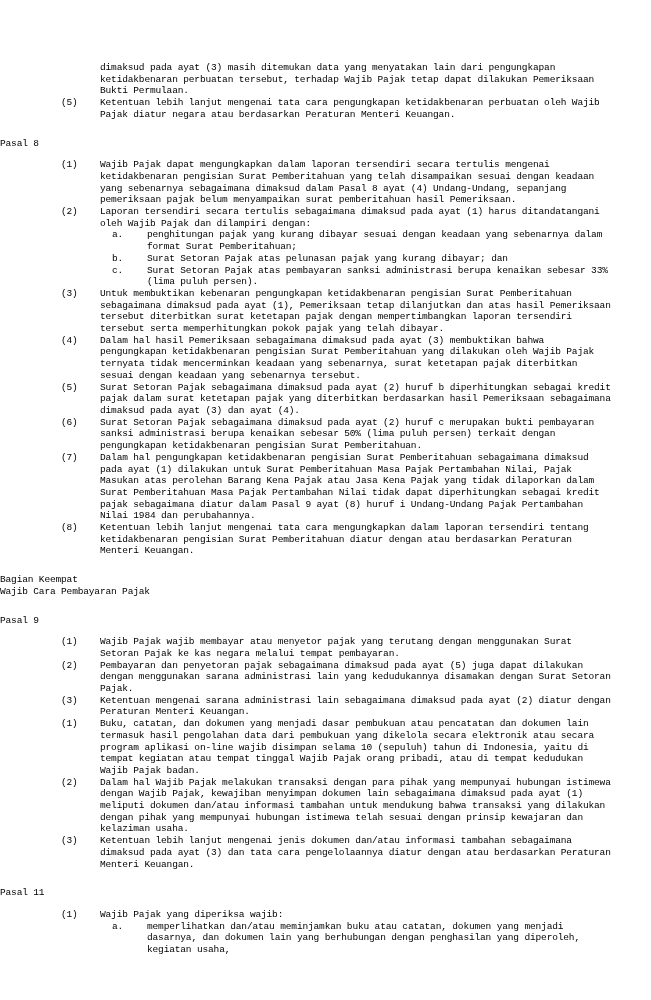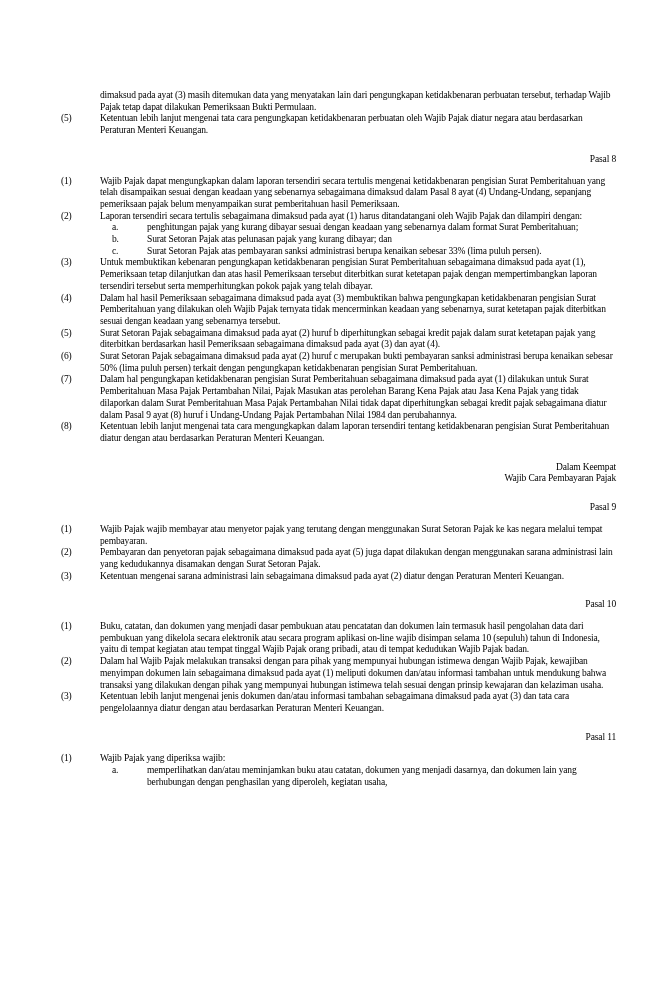--- a/index.html
+++ b/index.html
@@ -4,39 +4,39 @@
 <style>
   html, body { margin: 0; padding: 0; }
   body {
     width: 651px;
     height: 1000px;
     background: #ffffff;
     overflow: hidden;
   }
   .doc {
     width: 616px;
-    padding-top: 90px;
-    font-family: Liberation Serif, serif;
+    padding-top: 62px;
+    font-family: Liberation Mono, monospace;
     font-size: 9.5px;
     letter-spacing: -0.15px;
     line-height: 11.7px;
     color: #000000;
   }
   .item {
     display: flex;
     margin-left: 61px;
     text-align: left;
   }
   .num  { flex: 0 0 39px; }
   .txt  { flex: 1; }
   .sub  { display: flex; }
   .sub-letter { flex: 0 0 35px; margin-left: 12px; }
   .sub-text   { flex: 1; }
   .heading {
-    text-align: right;
+    text-align: left;
     margin-top: 17px;
     margin-bottom: 10px;
   }
   .heading + .heading { margin-top: 17px; }
 </style>
 </head>
 <body>
 
 <div class="doc">
 
@@ -97,21 +97,21 @@
   <div class="item">
     <div class="num">(7)</div>
     <div class="txt">Dalam hal pengungkapan ketidakbenaran pengisian Surat Pemberitahuan sebagaimana dimaksud pada ayat (1) dilakukan untuk Surat Pemberitahuan Masa Pajak Pertambahan Nilai, Pajak Masukan atas perolehan Barang Kena Pajak atau Jasa Kena Pajak yang tidak dilaporkan dalam Surat Pemberitahuan Masa Pajak Pertambahan Nilai tidak dapat diperhitungkan sebagai kredit pajak sebagaimana diatur dalam Pasal 9 ayat (8) huruf i Undang-Undang Pajak Pertambahan Nilai 1984 dan perubahannya.</div>
   </div>
   <div class="item">
     <div class="num">(8)</div>
     <div class="txt">Ketentuan lebih lanjut mengenai tata cara mengungkapkan dalam laporan tersendiri tentang ketidakbenaran pengisian Surat Pemberitahuan diatur dengan atau berdasarkan Peraturan Menteri Keuangan.</div>
   </div>
 
   <div class="heading">
-    <div>Dalam Keempat</div>
+    <div>Bagian Keempat</div>
     <div>Wajib Cara Pembayaran Pajak</div>
   </div>
 
   <div class="heading">
     <div>Pasal 9</div>
   </div>
 
   <div class="item">
     <div class="num">(1)</div>
     <div class="txt">Wajib Pajak wajib membayar atau menyetor pajak yang terutang dengan menggunakan Surat Setoran Pajak ke kas negara melalui tempat pembayaran.</div>
@@ -119,23 +119,20 @@
   <div class="item">
     <div class="num">(2)</div>
     <div class="txt">Pembayaran dan penyetoran pajak sebagaimana dimaksud pada ayat (5) juga dapat dilakukan dengan menggunakan sarana administrasi lain yang kedudukannya disamakan dengan Surat Setoran Pajak.</div>
   </div>
   <div class="item">
     <div class="num">(3)</div>
     <div class="txt">Ketentuan mengenai sarana administrasi lain sebagaimana dimaksud pada ayat (2) diatur dengan Peraturan Menteri Keuangan.</div>
   </div>
 
 
-  <div class="heading">
-    <div>Pasal 10</div>
-  </div>
 
   <div class="item">
     <div class="num">(1)</div>
     <div class="txt">Buku, catatan, dan dokumen yang menjadi dasar pembukuan atau pencatatan dan dokumen lain termasuk hasil pengolahan data dari pembukuan yang dikelola secara elektronik atau secara program aplikasi on-line wajib disimpan selama 10 (sepuluh) tahun di Indonesia, yaitu di tempat kegiatan atau tempat tinggal Wajib Pajak orang pribadi, atau di tempat kedudukan Wajib Pajak badan.</div>
   </div>
   <div class="item">
     <div class="num">(2)</div>
     <div class="txt">Dalam hal Wajib Pajak melakukan transaksi dengan para pihak yang mempunyai hubungan istimewa dengan Wajib Pajak, kewajiban menyimpan dokumen lain sebagaimana dimaksud pada ayat (1) meliputi dokumen dan/atau informasi tambahan untuk mendukung bahwa transaksi yang dilakukan dengan pihak yang mempunyai hubungan istimewa telah sesuai dengan prinsip kewajaran dan kelaziman usaha.</div>
   </div>
   <div class="item">

